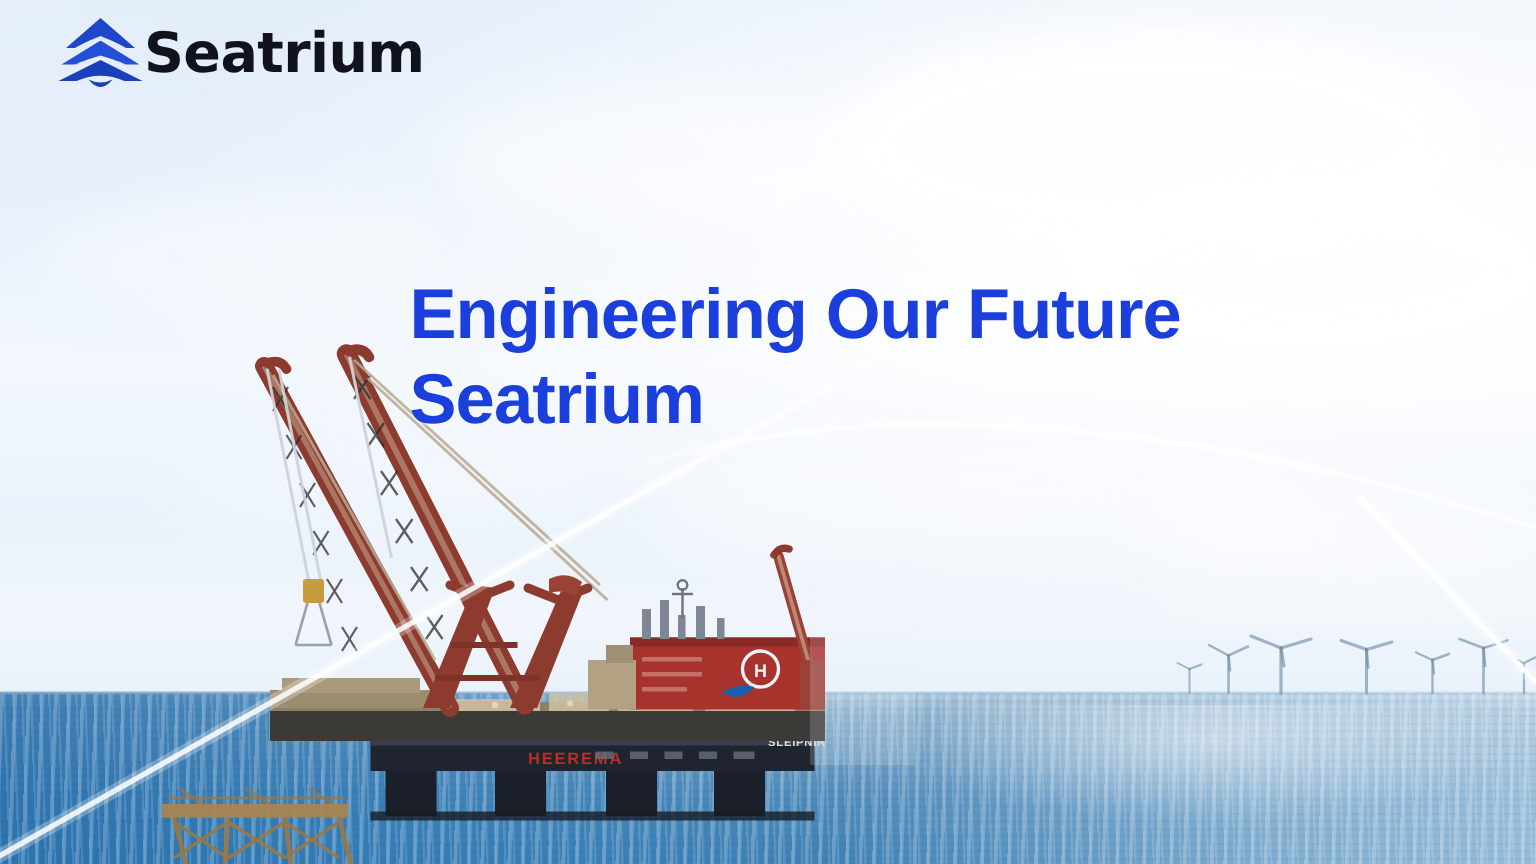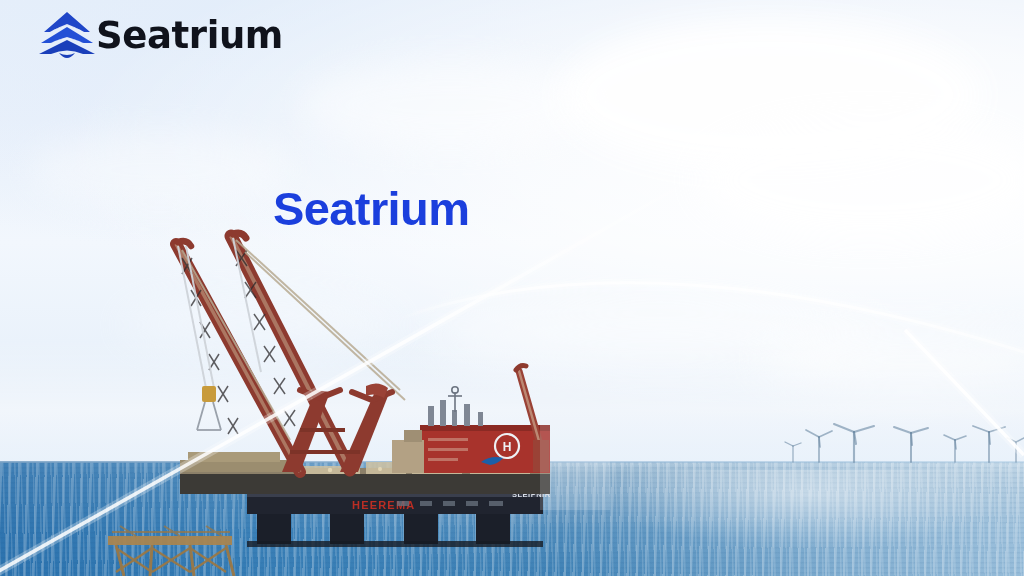--- a/index.html
+++ b/index.html
@@ -399,16 +399,17 @@
 
       <path d="M21,43 Q29,53 37,43 Q29,47 21,43 Z" fill="#1a3fba"></path>
 
       <path d="M29,14 Q16,19 8,25 Q18,17 29,17 Q40,17 50,25 Q42,19 29,14 Z" fill="#f4f7fd" opacity="0.9"></path>
       <path d="M29,27 Q15,31 5,37 Q17,29 29,29 Q41,29 53,37 Q43,31 29,27 Z" fill="#f4f7fd" opacity="0.9"></path>
     </svg>
     <span class="logo-word">Seatrium</span>
   </div>
 
   <div class="headline">
+    <span class="l1">Engineering Our Future</span>
     <span class="l2">Seatrium</span>
   </div>
 
 </div>
 
 </body></html>

